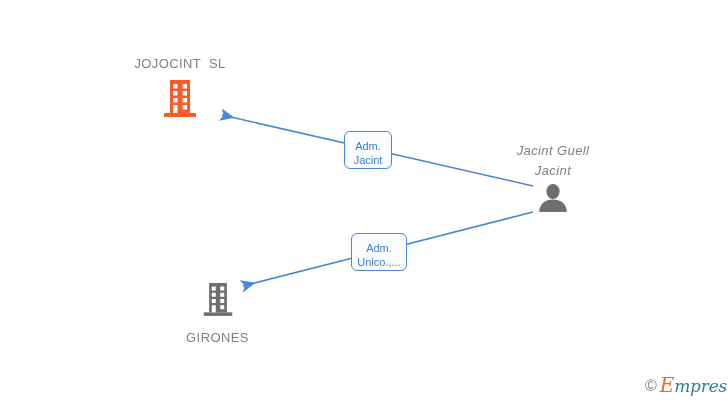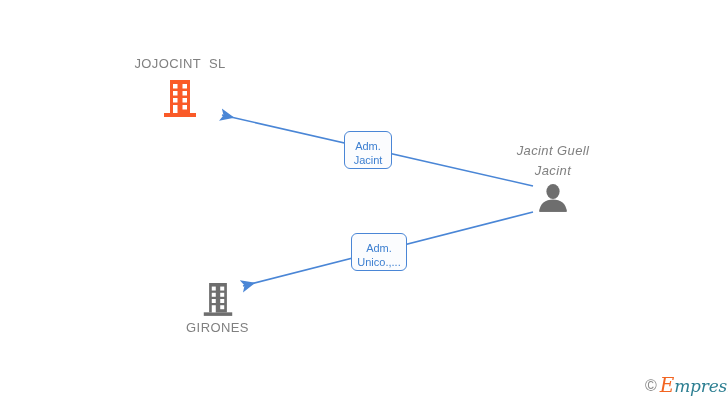--- a/index.html
+++ b/index.html
@@ -47,21 +47,21 @@
     margin-bottom: 7px;
   }
 
   
   #node-girones {
     left: 155px;
     top: 280px;
     width: 125px;
   }
   #node-girones .node-label {
-    margin-top: 2px;
+    margin-top: 12px;
   }
 
   
   #node-person {
     left: 488px;
     top: 143px;
     width: 130px;
     font-style: italic;
   }
   #node-person .node-label {

